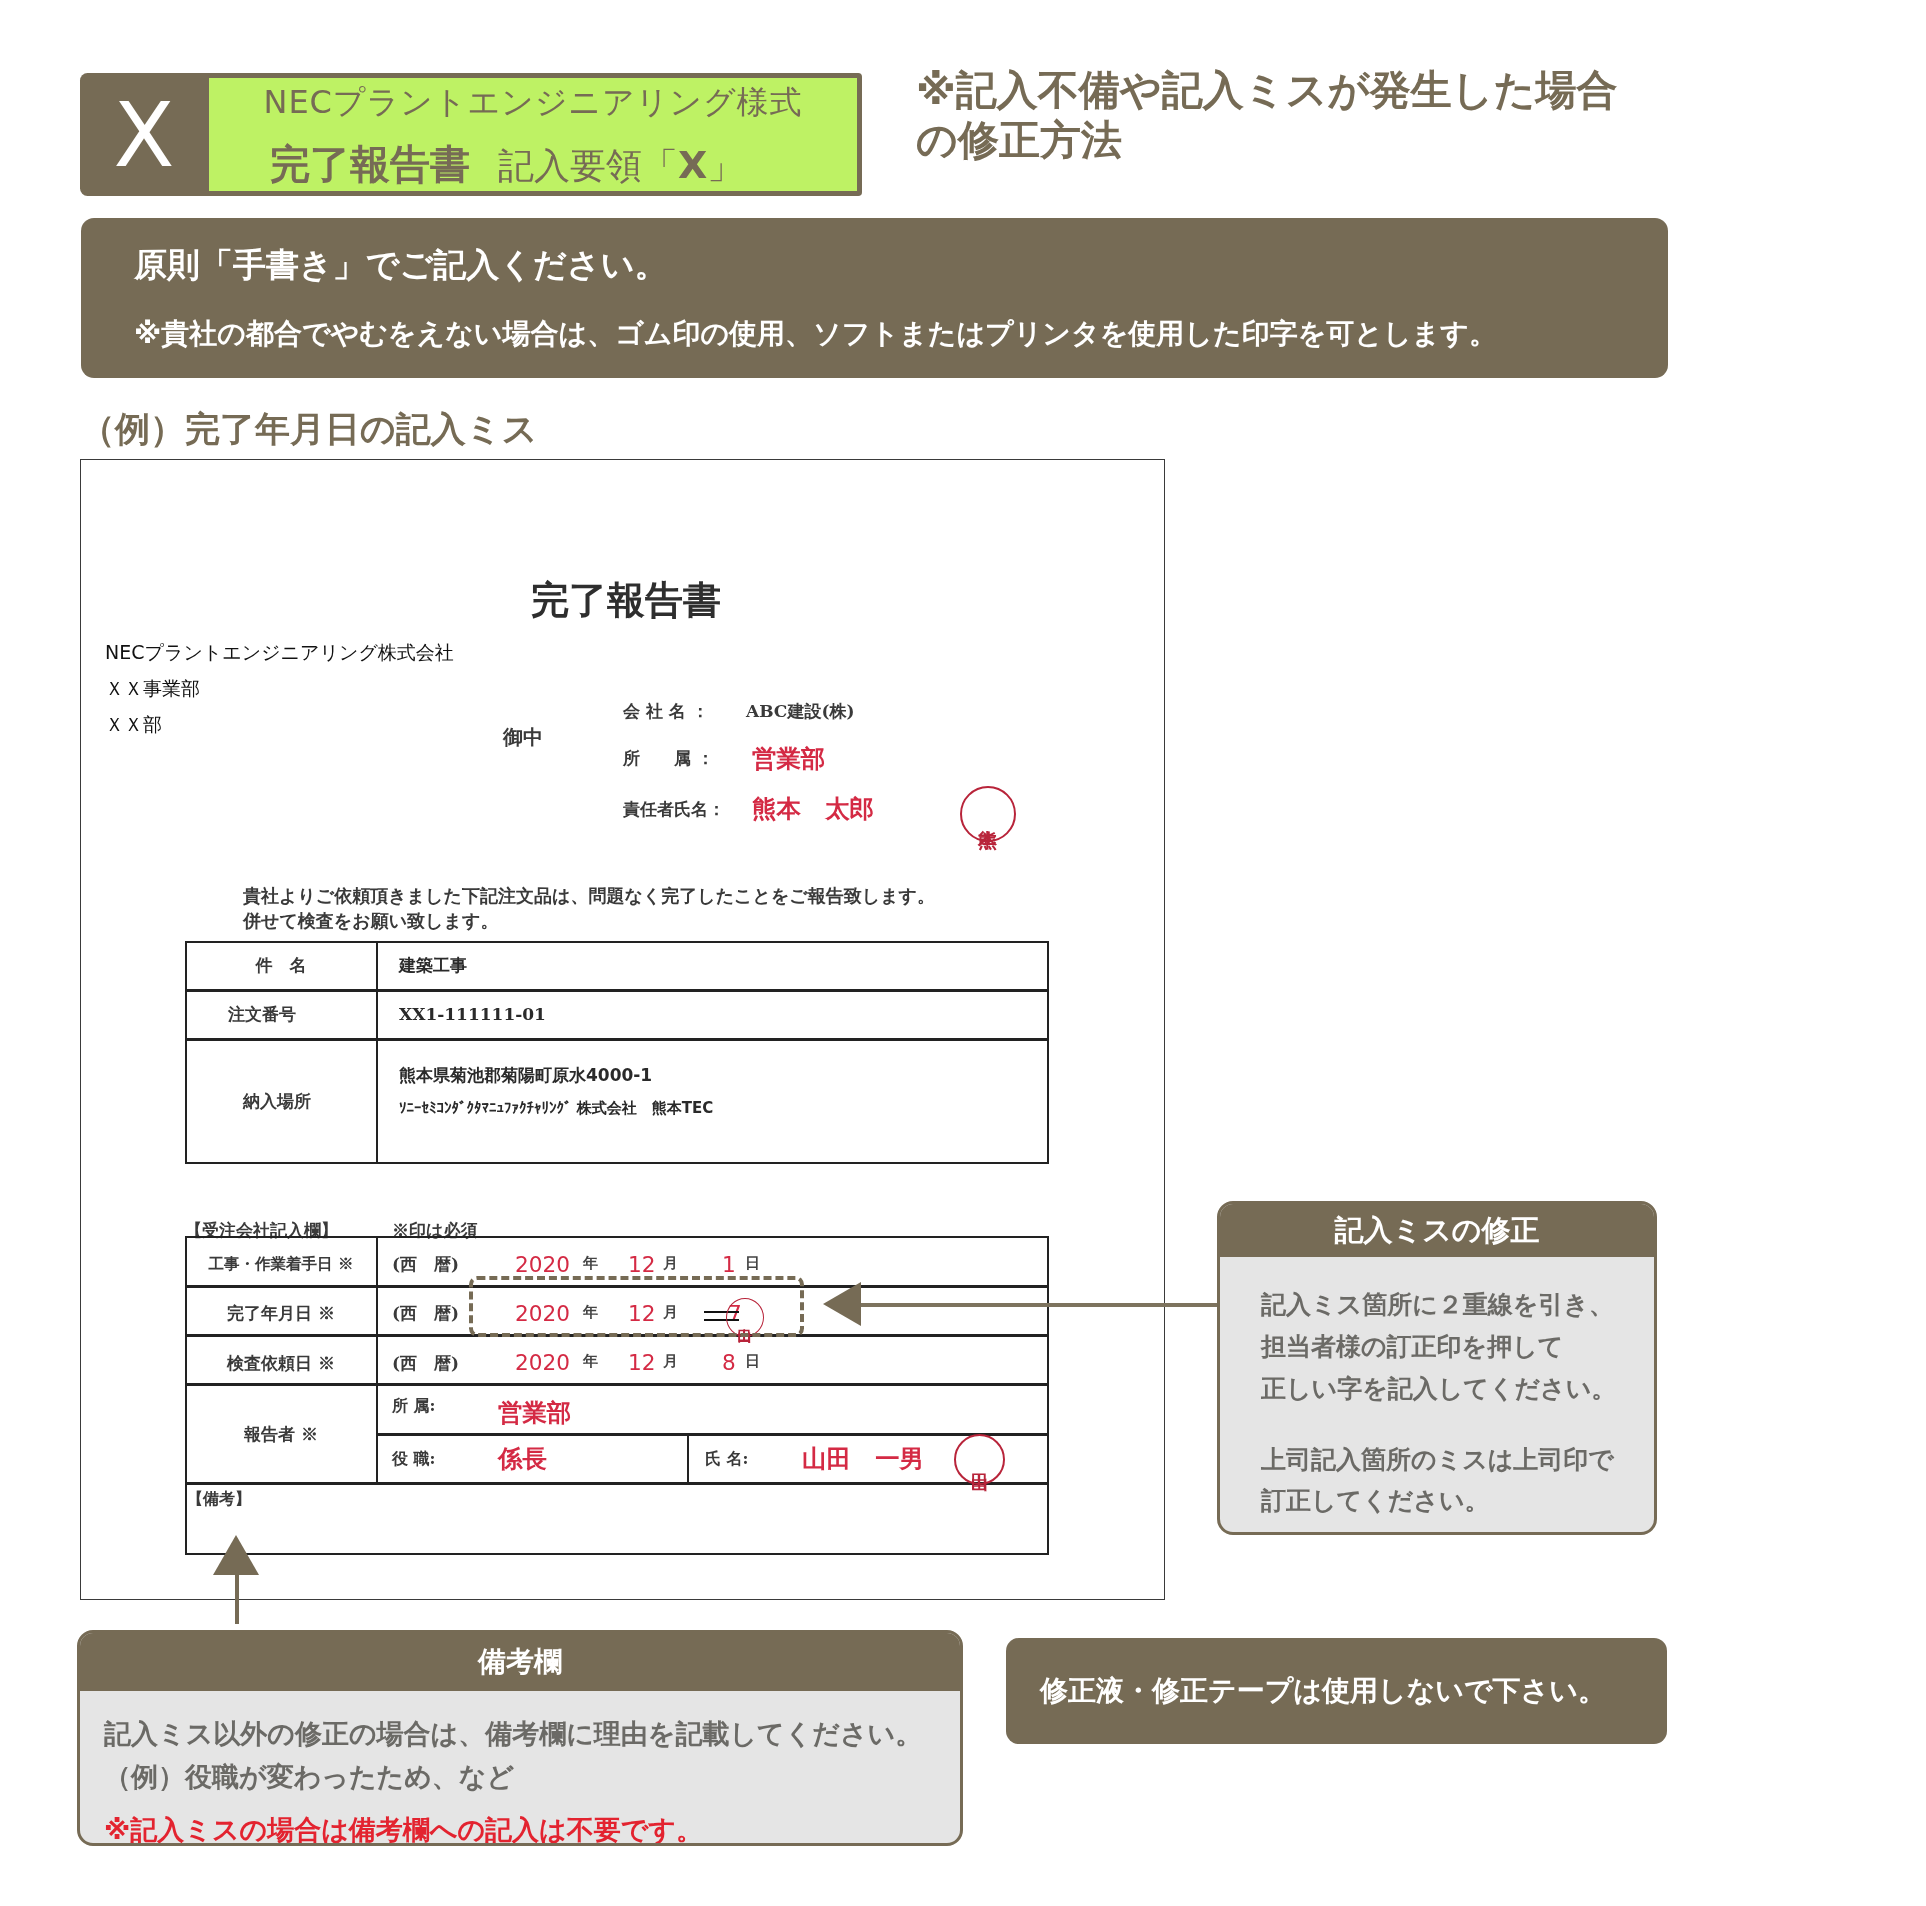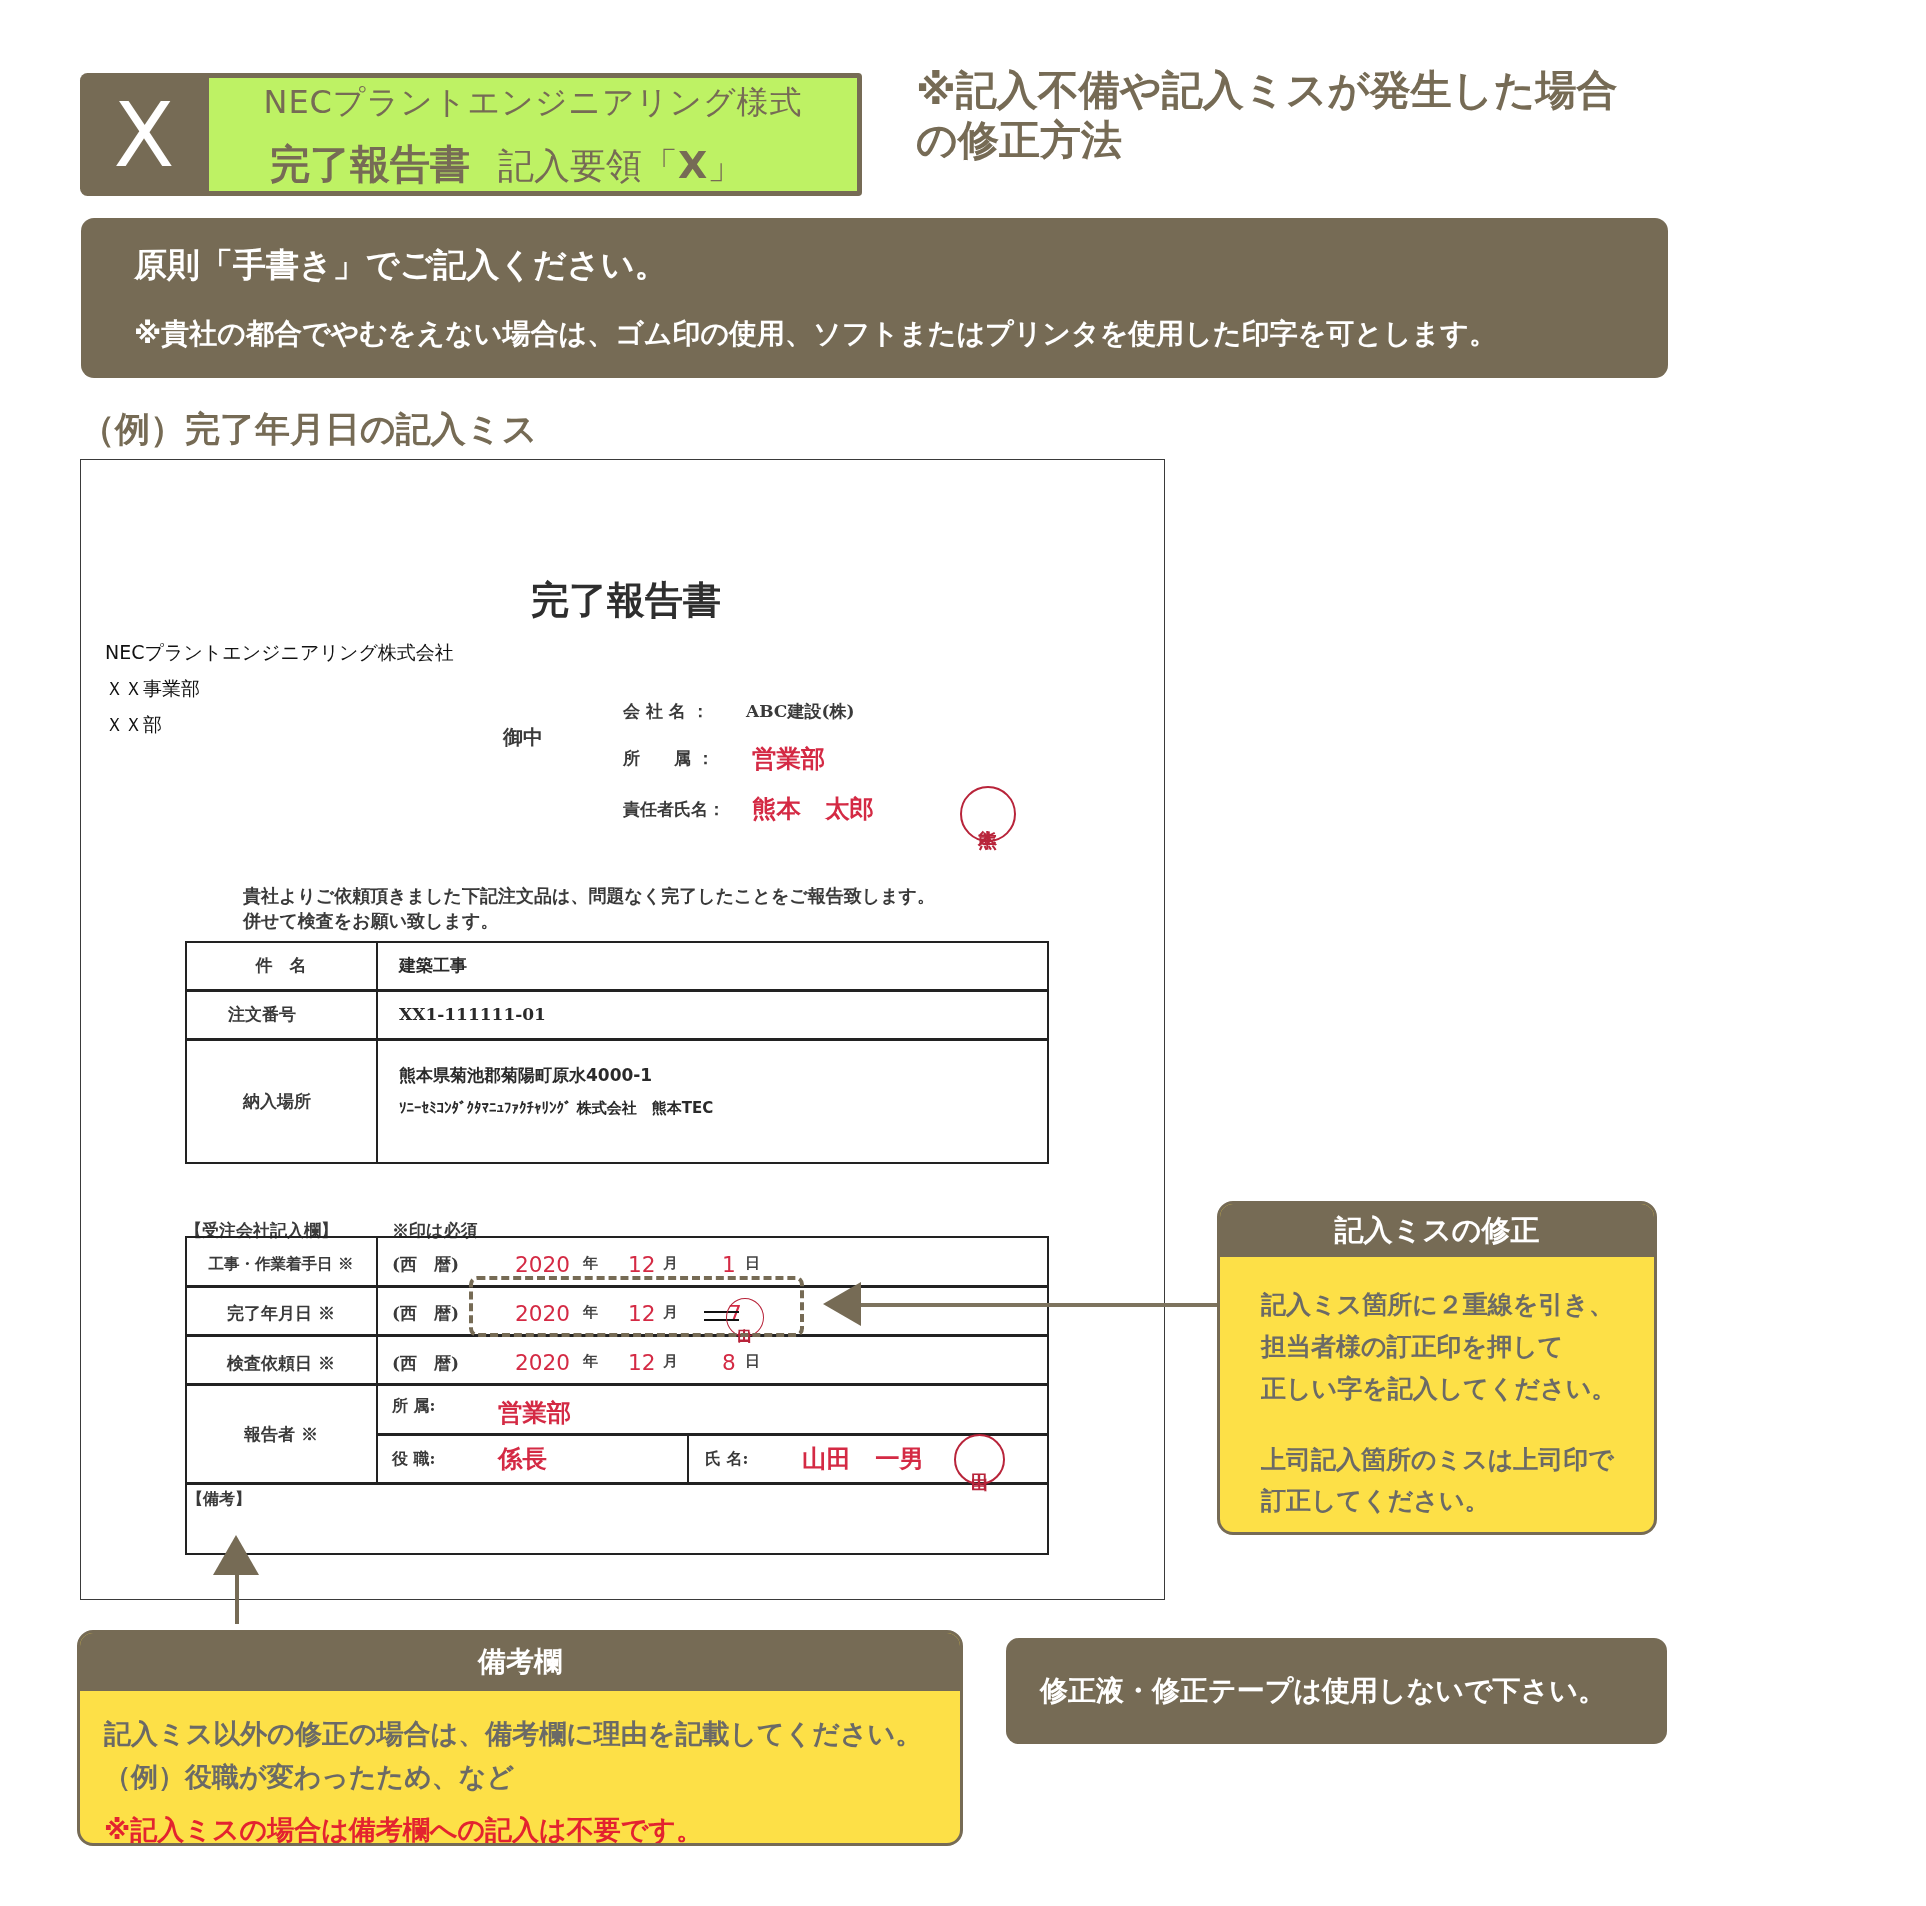--- a/index.html
+++ b/index.html
@@ -48,21 +48,21 @@
     .num { font-size: 21.6px; color: #d42a44; }
     .unit { font-size: 15px; font-weight: 700; color: #444; }
     .redbig { font-size: 24.4px; font-weight: 700; color: #d42a44; }
 
     .stamp { position: absolute; box-sizing: border-box; border-radius: 50%; border: 2.8px solid #b8243a; display: flex; align-items: center; justify-content: center; }
     .stamp span { writing-mode: vertical-rl; color: #b8243a; font-weight: 700; line-height: 1; }
 
     .dotted-box { left: 469px; top: 1276px; width: 335px; height: 61px; box-sizing: border-box; border: 4.2px dashed #766b55; border-radius: 8.4px; }
 
     
-    .callout { box-sizing: border-box; border: 3.8px solid #766b55; border-radius: 16px; background: #fde047; overflow: hidden; }
+    .callout { box-sizing: border-box; border: 3.8px solid #766b55; border-radius: 16px; background: #e5e5e5; overflow: hidden; }
     .callout-head { position: absolute; left: 0; right: 0; top: 0; display: flex; align-items: center; justify-content: center; color: #fff; font-weight: 700; }
     .callout-line { font-size: 25px; font-weight: 700; color: #6b6a66; }
     .warn { color: #e3232f; font-size: 27px; font-weight: 700; }
     .no-fluid { left: 1006px; top: 1638px; width: 661px; height: 106px; border-radius: 13px; }
     .no-fluid span { position: absolute; left: 34px; top: 39px; color: #fff; font-size: 28px; font-weight: 700; white-space: nowrap; line-height: 1; }
   </style>
 </head>
 <body>
 
 <div id="canvas">

